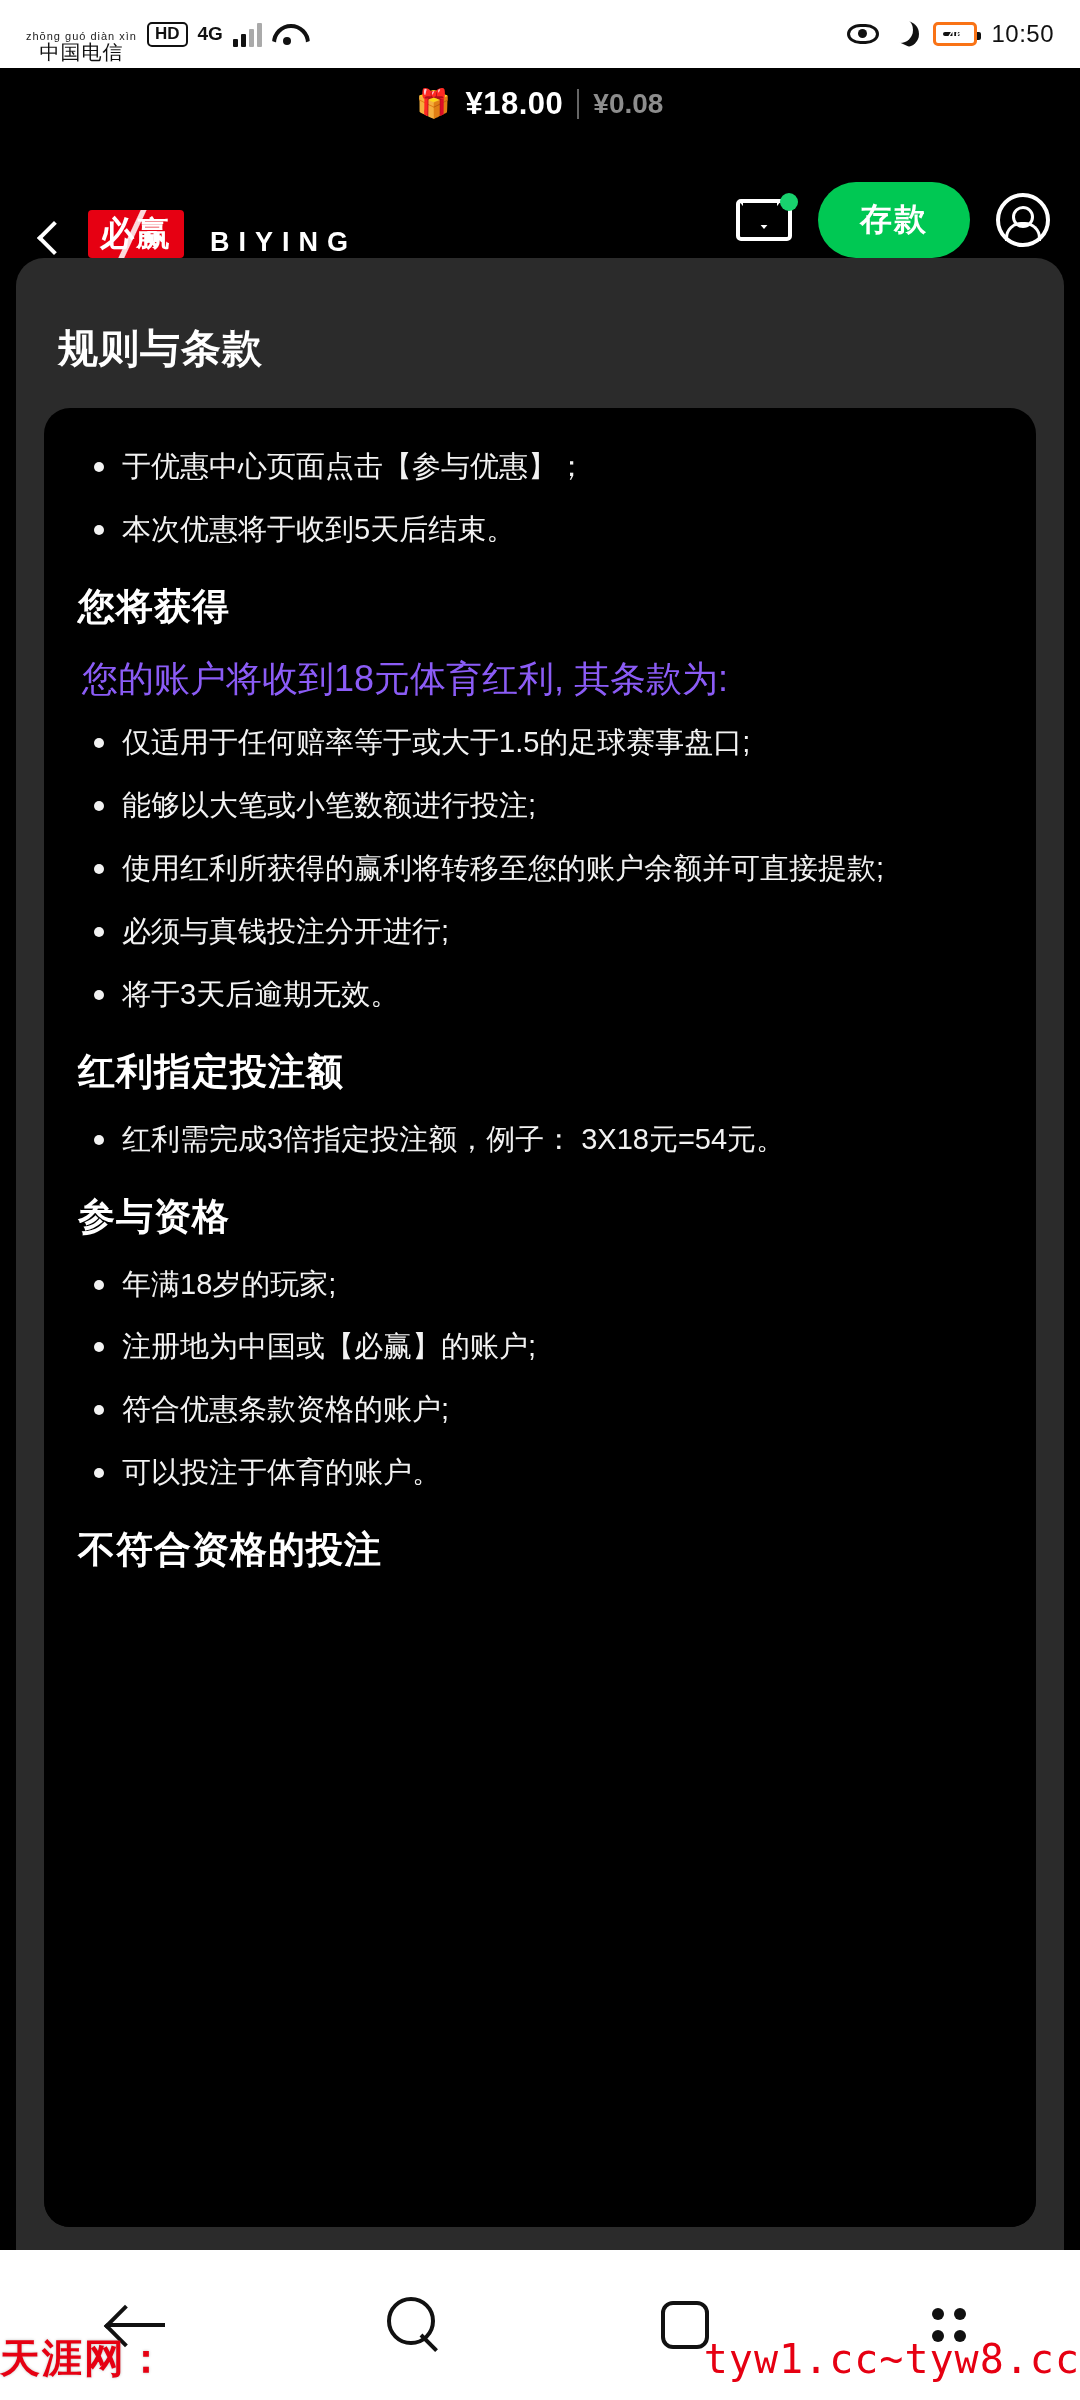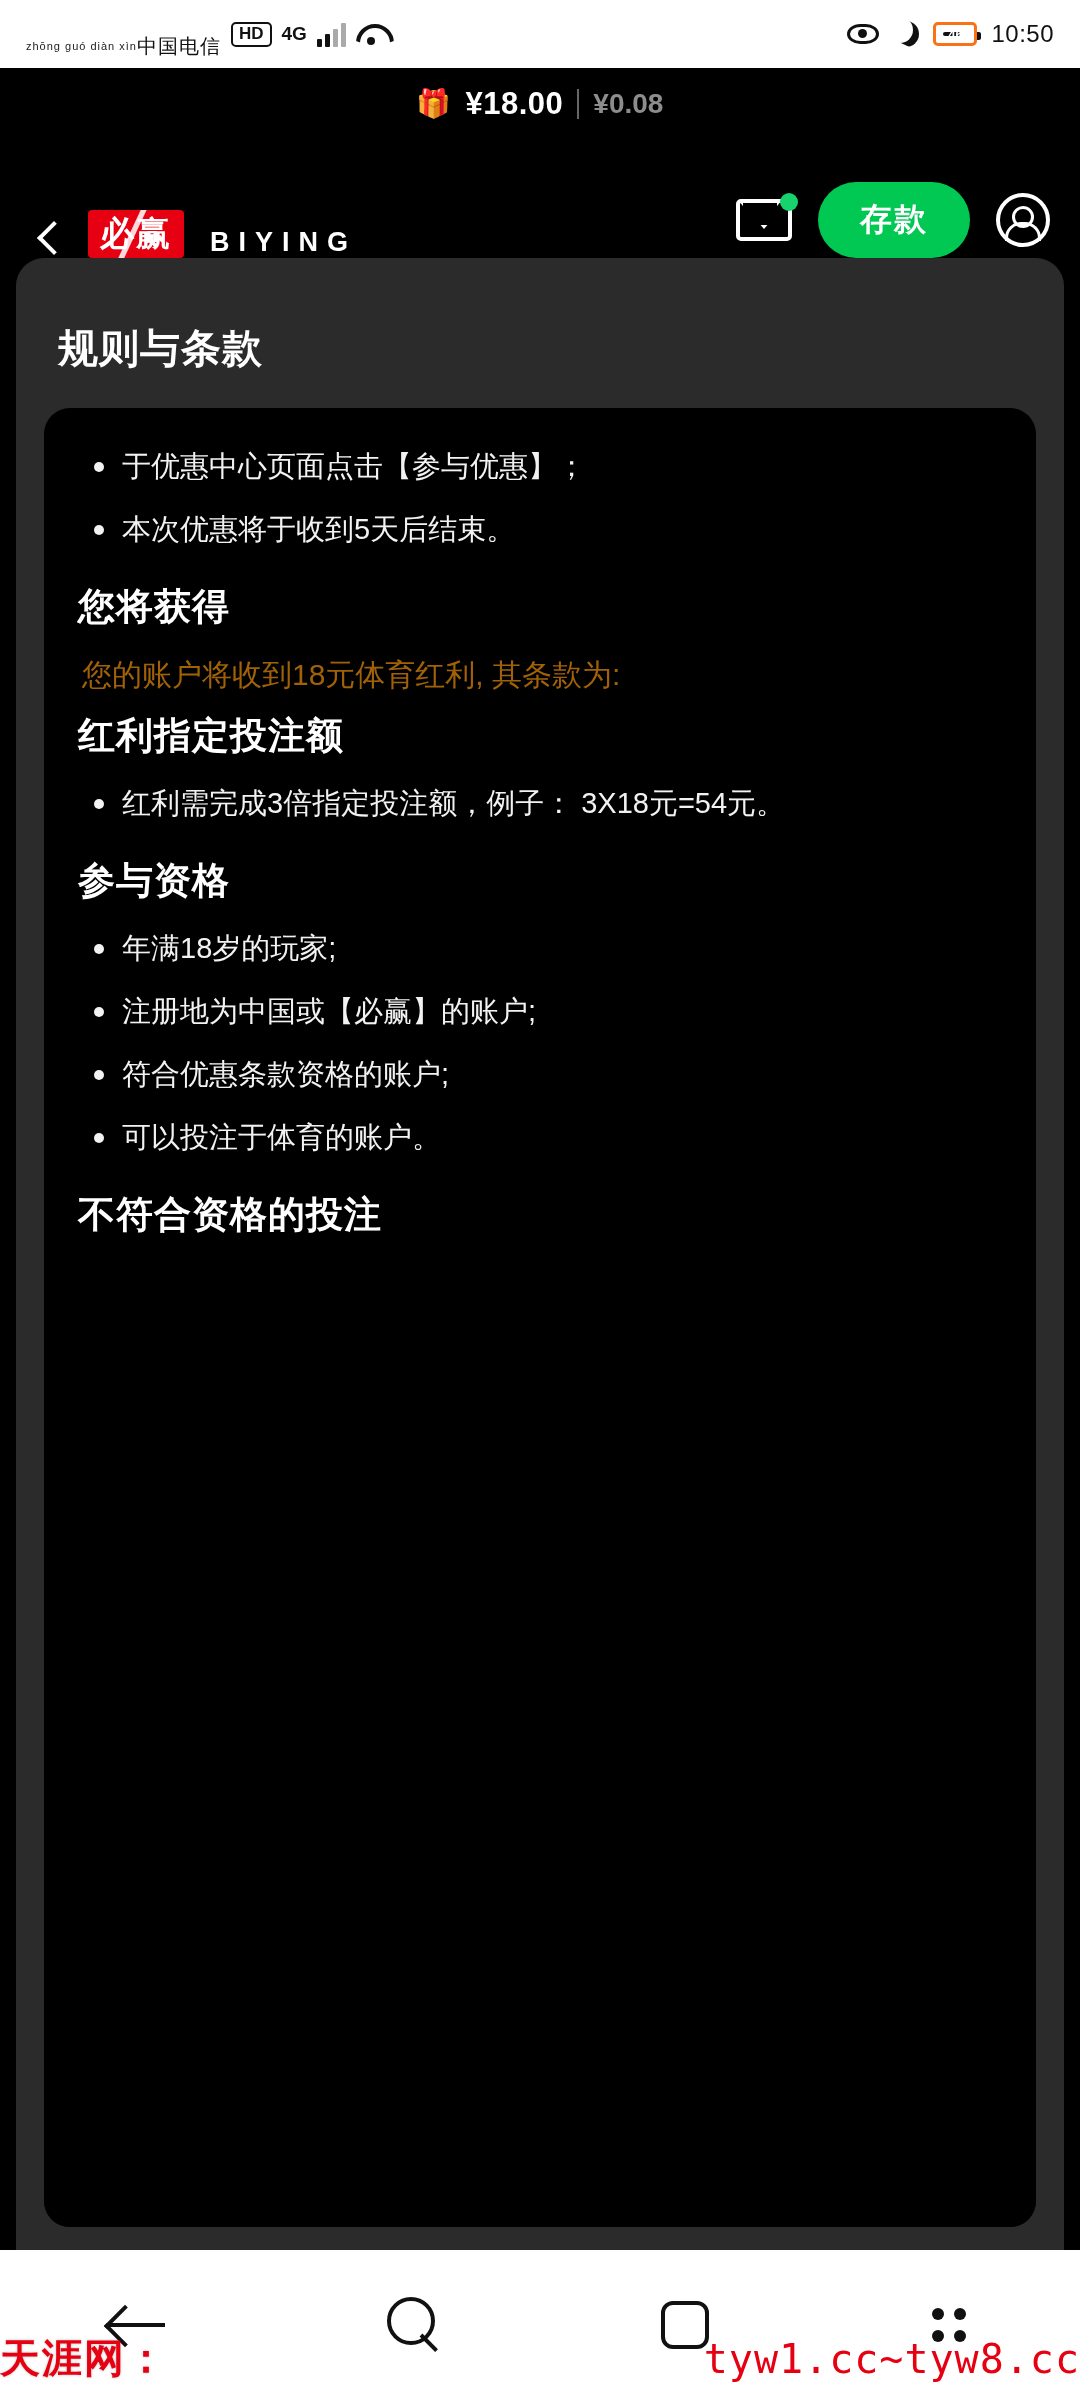--- a/index.html
+++ b/index.html
@@ -23,21 +23,21 @@
     background: #ffffff;
     color: #000;
     display: flex;
     align-items: center;
     justify-content: space-between;
     padding: 0 26px;
     flex: 0 0 auto;
   }
   .sb-left { display: flex; align-items: center; gap: 10px; }
   .carrier {
-    display: flex; flex-direction: row; align-items: center; justify-content: center;
+    display: flex; flex-direction: column; align-items: center; justify-content: center;
     line-height: 1;
     margin-top: 24px;
   }
   .carrier .pinyin { font-size: 11px; letter-spacing: 1px; color: #222; }
   .carrier .cn { font-size: 20px; letter-spacing: 1px; color: #111; font-weight: 500; text-align: center; }
   .hd-badge {
     border: 2px solid #111; border-radius: 5px;
     font-size: 17px; font-weight: 700; padding: 0px 6px 1px 6px; color: #111;
   }
   .net-label { font-size: 19px; font-weight: 600; color: #111; }
@@ -200,21 +200,21 @@
     padding: 36px 34px 40px 34px;
     height: calc(100% - 120px);
     overflow: hidden;
     position: relative;
   }
   .sec-title {
     color: #fff; font-size: 37px; font-weight: 700; letter-spacing: 1px;
     margin: 0 0 20px 0;
   }
   .para {
-    color: #a16207; font-size: 30px; line-height: 1.5; margin: 0 0 14px 4px;
+    color: #8b5cf6; font-size: 36px; line-height: 1.5; margin: 0 0 14px 4px;
   }
   ul.rules-list { list-style: none; margin: 0 0 30px 0; padding: 0; }
   ul.rules-list li {
     color: #f2f2f2; font-size: 29px; line-height: 1.55;
     position: relative; padding-left: 44px; margin-bottom: 18px;
   }
   ul.rules-list li::before {
     content: ""; position: absolute; left: 16px; top: 18px;
     width: 10px; height: 10px; border-radius: 50%; background: #f2f2f2;
   }
@@ -343,20 +343,27 @@
       <div class="block">
         <ul class="rules-list">
           <li>于优惠中心页面点击【参与优惠】；</li>
           <li>本次优惠将于收到5天后结束。</li>
         </ul>
       </div>
 
       <div class="block">
         <div class="sec-title">您将获得</div>
         <p class="para">您的账户将收到18元体育红利, 其条款为:</p>
+        <ul class="rules-list">
+          <li>仅适用于任何赔率等于或大于1.5的足球赛事盘口;</li>
+          <li>能够以大笔或小笔数额进行投注;</li>
+          <li>使用红利所获得的赢利将转移至您的账户余额并可直接提款;</li>
+          <li>必须与真钱投注分开进行;</li>
+          <li>将于3天后逾期无效。</li>
+        </ul>
       </div>
 
       <div class="block">
         <div class="sec-title">红利指定投注额</div>
         <ul class="rules-list">
           <li>红利需完成3倍指定投注额，例子： 3X18元=54元。</li>
         </ul>
       </div>
 
       <div class="block">

